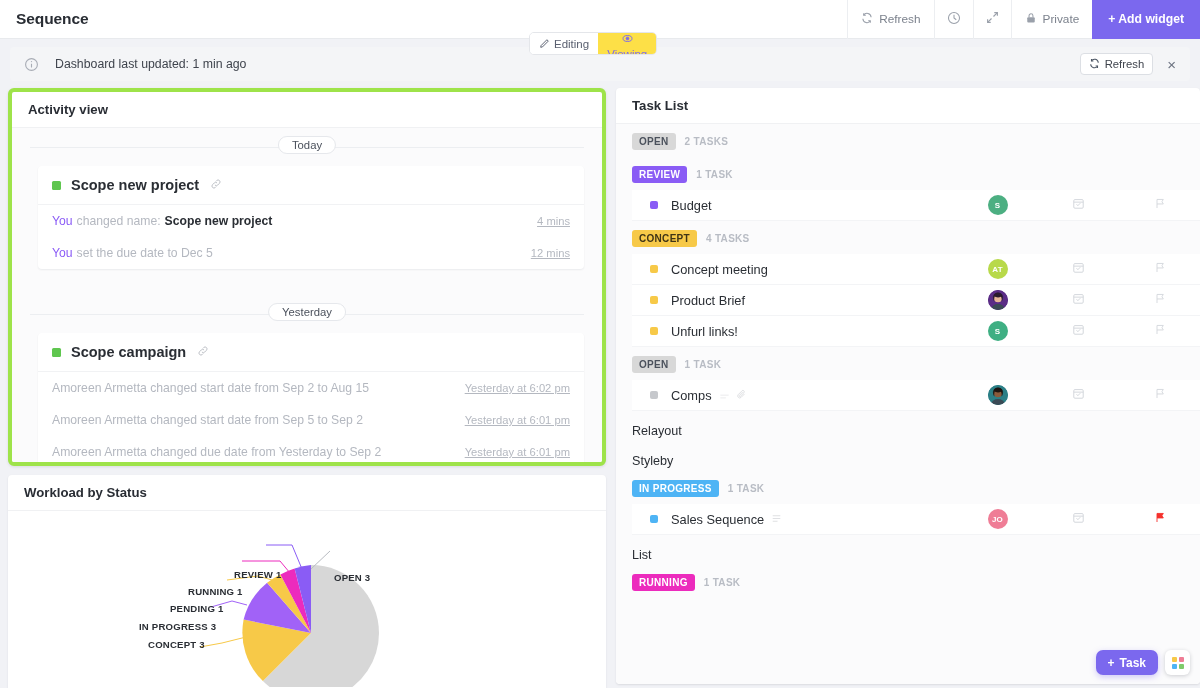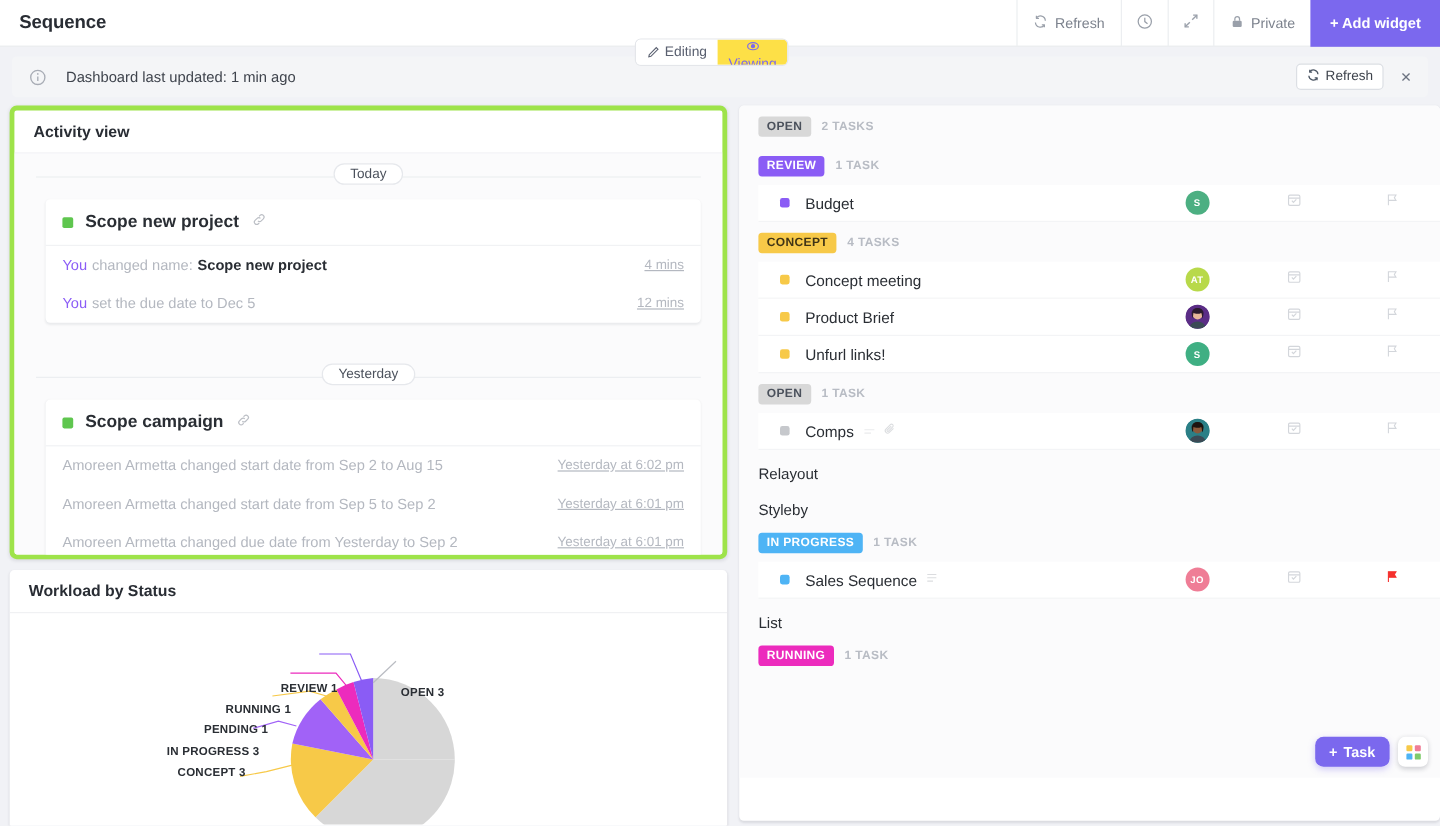--- a/index.html
+++ b/index.html
@@ -368,20 +368,23 @@
         <div class="pie-label" style="left:180px; top:75px">RUNNING 1</div>
         <div class="pie-label" style="left:162px; top:92px">PENDING 1</div>
         <div class="pie-label" style="left:131px; top:110px">IN PROGRESS 3</div>
         <div class="pie-label" style="left:140px; top:128px">CONCEPT 3</div>
       </div>
     </div>
   </div>
 
   <div class="col-right">
     <div class="card tasklist">
+      <div class="card-head">
+        <span>Task List</span>
+      </div>
       <div class="tl-body" id="tl-body">
           <div class="status-row">
             <span class="status-badge" style="background:#d8d8d8;color:#4b515c">OPEN</span>
             <span class="status-count">2 TASKS</span>
           </div>
           <div class="status-row">
             <span class="status-badge" style="background:#8a5cf5;color:#ffffff">REVIEW</span>
             <span class="status-count">1 TASK</span>
           </div>
           <div class="task-row">

